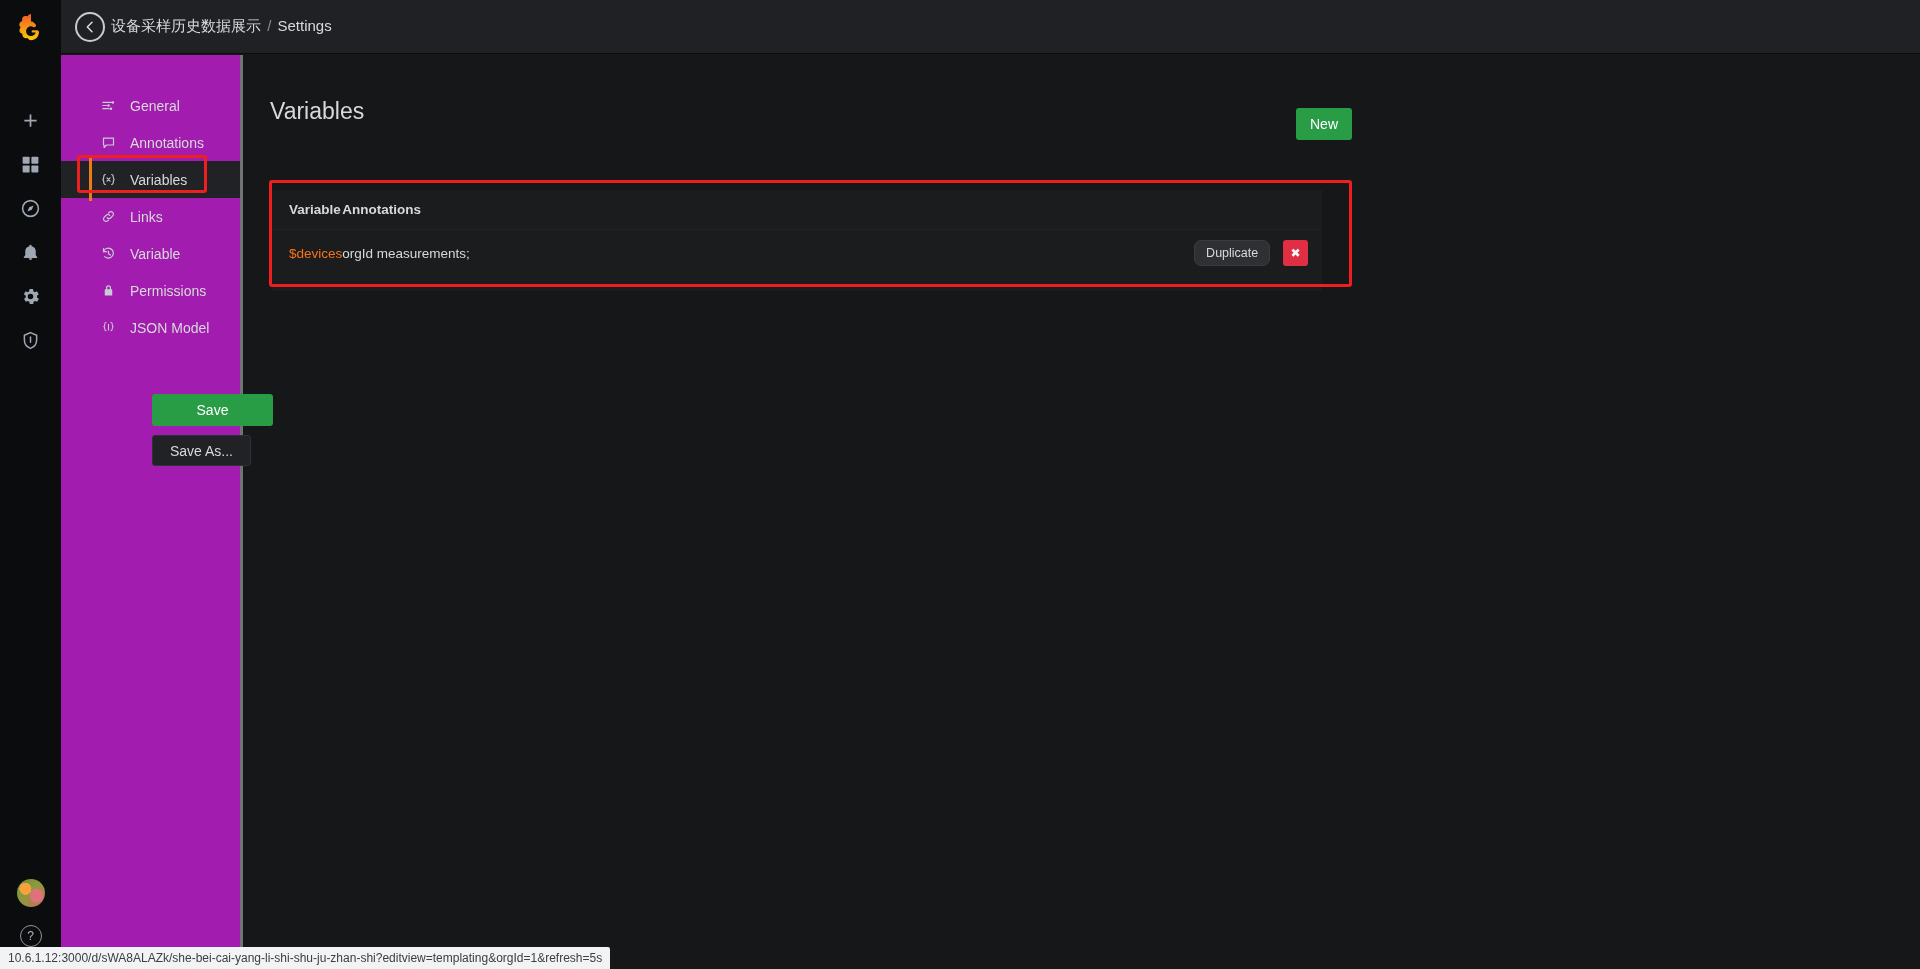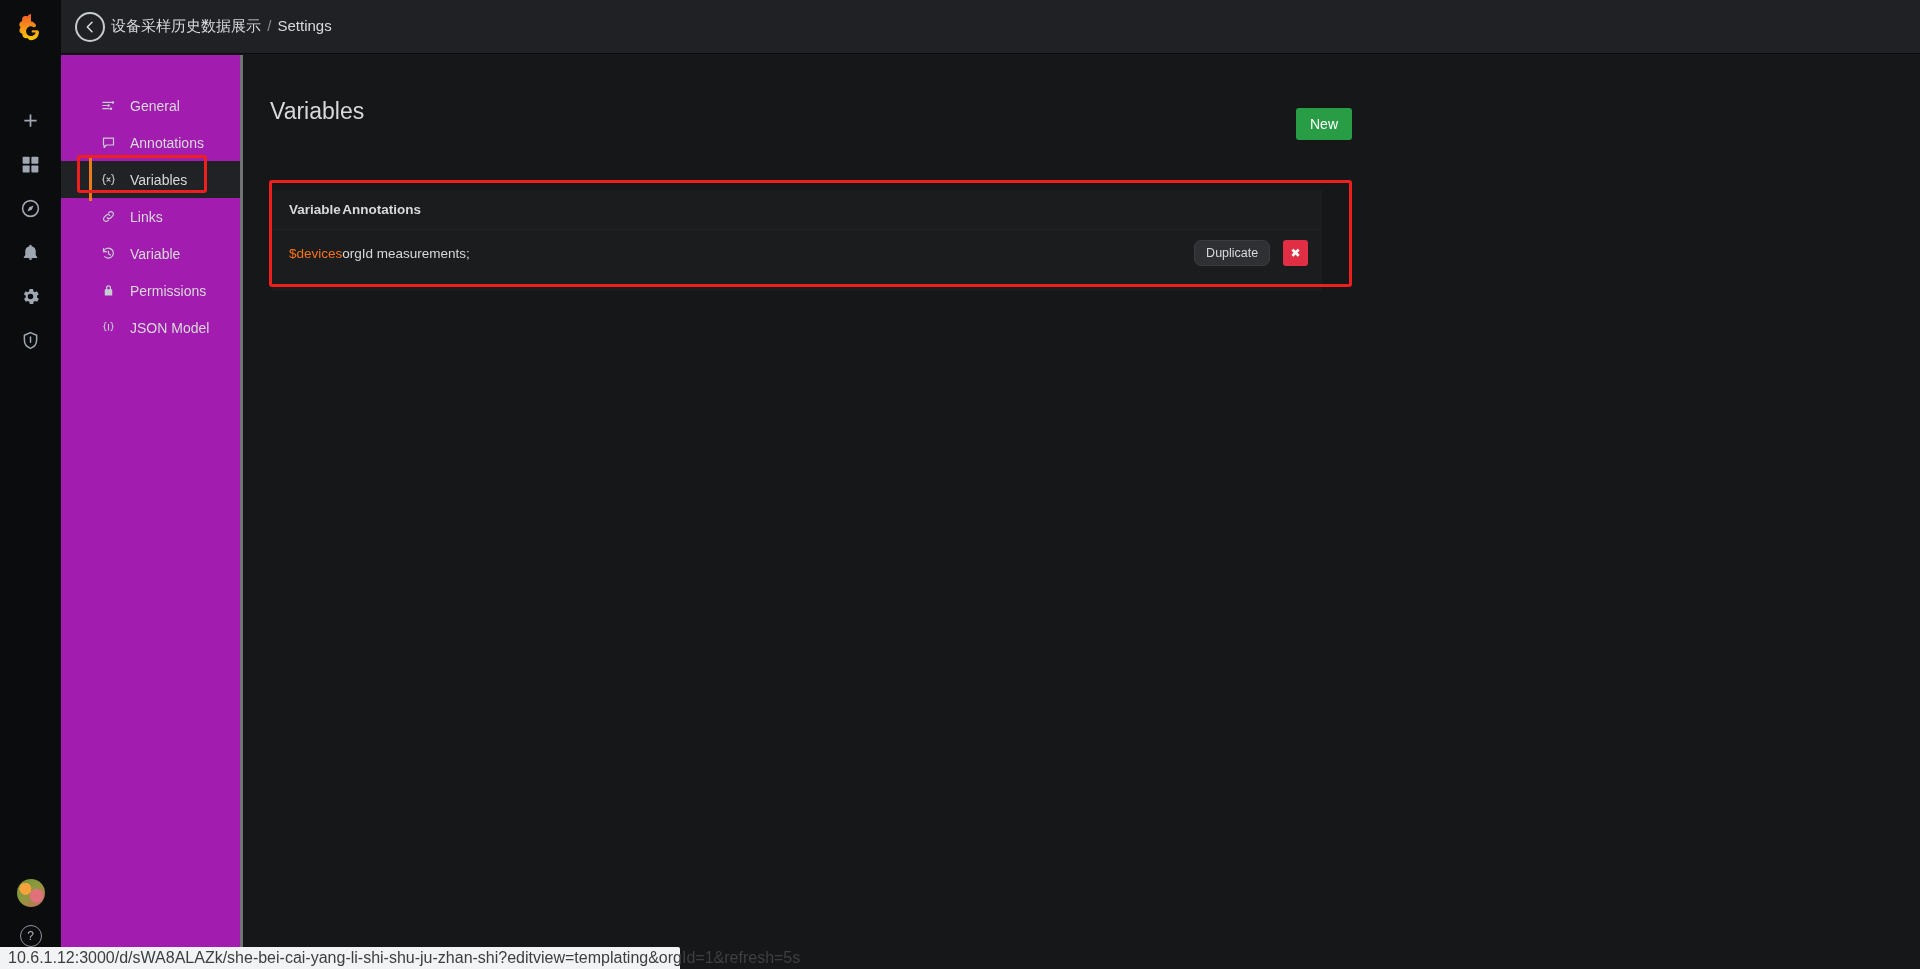--- a/index.html
+++ b/index.html
@@ -188,21 +188,21 @@
     display: inline-flex; align-items: center; justify-content: center;
     vertical-align: middle;
     font-family: "Liberation Sans", sans-serif;
   }
 
   
   #statusbar {
     position: absolute; left: 0; bottom: 0;
     height: 22px;
     background: #f1f3f4; color: #3c4043;
-    font-size: 16px;
+    font-size: 12px;
     display: flex; align-items: center;
     padding: 0 8px;
     border-top-right-radius: 2px;
     max-width: 680px; white-space: nowrap;
   }
 </style>
 </head>
 <body>
 
 <div id="rail">
@@ -344,20 +344,25 @@
     <span class="nav-ico">
       <svg viewBox="0 0 24 24" fill="none" stroke="currentColor" stroke-width="1.7" stroke-linecap="round" stroke-linejoin="round">
         <path d="M8 4c-1.5 0-2 1.3-2 3s0 3-1.5 3.5C6 11 6 12.3 6 14s.5 3 2 3"></path>
         <path d="M16 4c1.5 0 2 1.3 2 3s0 3 1.5 3.5C18 11 18 12.3 18 14s-.5 3-2 3"></path>
         <path d="M12 7v9"></path>
       </svg>
     </span>
     <span>JSON Model</span>
   </div>
 
+  <div id="save-group">
+    <button class="btn" id="save-btn">Save</button>
+    <br>
+    <button class="btn" id="saveas-btn">Save As...</button>
+  </div>
 </div>
 
 <div id="content">
   <div id="page-title-row">
     <div id="page-title">Variables</div>
     <button class="btn" id="new-btn">New</button>
   </div>
 </div>
 
 <div id="var-panel">

